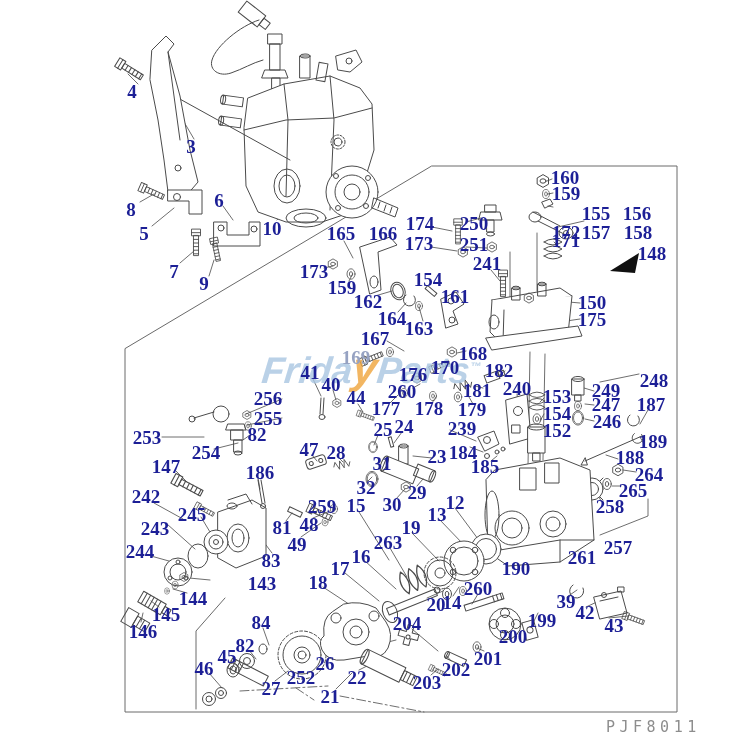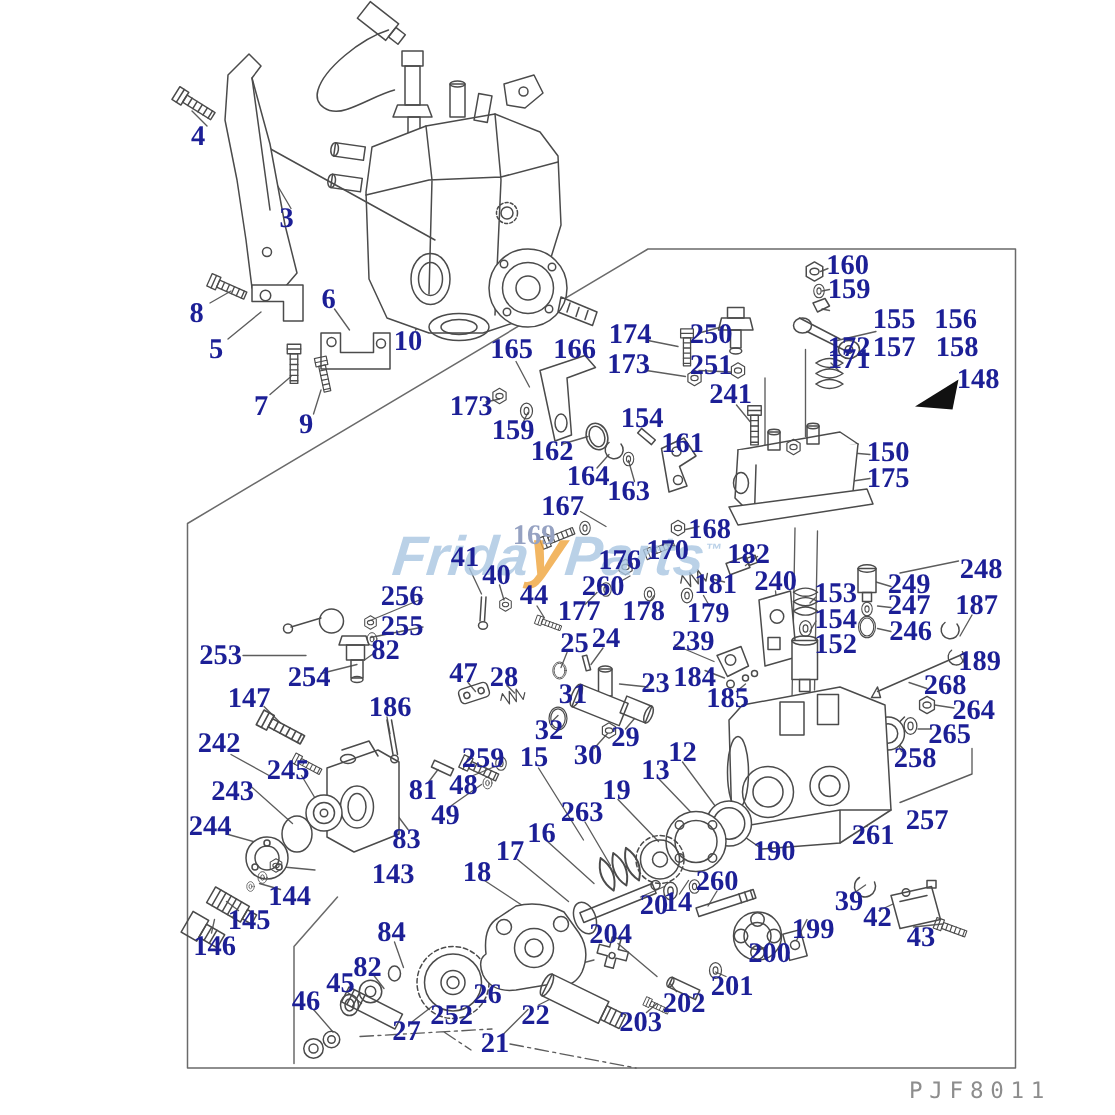--- a/index.html
+++ b/index.html
@@ -518,21 +518,21 @@
       <div class="part-label" style="left: 322px; top: 506px;">259</div>
       <div class="part-label" style="left: 557px; top: 396px;">153</div>
       <div class="part-label" style="left: 557px; top: 413px;">154</div>
       <div class="part-label" style="left: 557px; top: 430px;">152</div>
       <div class="part-label" style="left: 654px; top: 380px;">248</div>
       <div class="part-label" style="left: 606px; top: 390px;">249</div>
       <div class="part-label" style="left: 606px; top: 404px;">247</div>
       <div class="part-label" style="left: 607px; top: 421px;">246</div>
       <div class="part-label" style="left: 651px; top: 404px;">187</div>
       <div class="part-label" style="left: 653px; top: 441px;">189</div>
-      <div class="part-label" style="left: 630px; top: 457px;">268</div>
+      <div class="part-label" style="left: 630px; top: 457px;">188</div>
       <div class="part-label" style="left: 649px; top: 474px;">264</div>
       <div class="part-label" style="left: 633px; top: 490px;">265</div>
       <div class="part-label" style="left: 610px; top: 506px;">258</div>
       <div class="part-label" style="left: 618px; top: 547px;">257</div>
       <div class="part-label" style="left: 582px; top: 557px;">261</div>
       <div class="part-label" style="left: 147px; top: 437px;">253</div>
       <div class="part-label" style="left: 206px; top: 452px;">254</div>
       <div class="part-label" style="left: 268px; top: 398px;">256</div>
       <div class="part-label" style="left: 268px; top: 418px;">255</div>
       <div class="part-label" style="left: 257px; top: 434px;">82</div>

